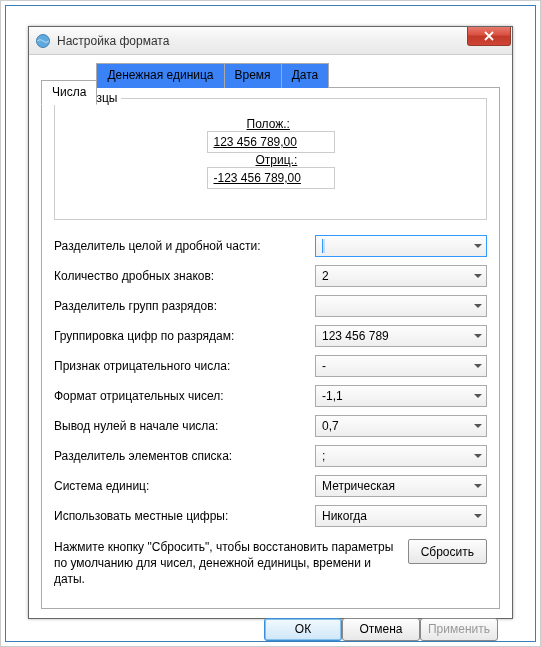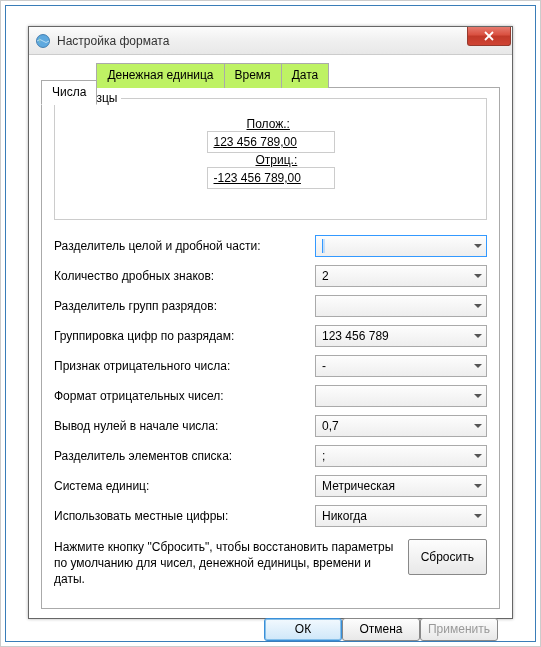--- a/index.html
+++ b/index.html
@@ -62,21 +62,21 @@
     }
     .tabs {
       display: flex;
       position: relative;
       z-index: 2;
     }
     .tab {
       padding: 4px 10px;
       border: 1px solid #aaa;
       border-bottom: none;
-      background: #bef264;
+      background: #3b82f6;
       font-size: 12px;
       cursor: pointer;
       margin-right: -1px;
     }
     .tab.active {
       background: #fff;
       position: relative;
       top: 17px;
       padding-bottom: 5px;
       border-bottom: 1px solid #fff;
@@ -186,21 +186,21 @@
       font-size: 12px;
       line-height: 1.35;
     }
     .reset-btn {
       padding: 3px 12px;
       border: 1px solid #888;
       background: linear-gradient(to bottom, #fdfdfd, #e8e8e8);
       font-size: 12px;
       cursor: pointer;
       border-radius: 2px;
-      height: 36px;
+      height: 25px;
     }
     .footer-btns {
       display: flex;
       justify-content: flex-end;
       gap: 0;
       margin-top: 8px;
       padding-right: 2px;
     }
     .footer-btn {
       min-width: 78px;
@@ -300,20 +300,21 @@
           <label>Признак отрицательного числа:</label>
           <div class="combo">
             <span class="val">-</span>
             <span class="arrow"></span>
           </div>
         </div>
 
         <div class="form-row">
           <label>Формат отрицательных чисел:</label>
           <div class="combo">
+            <span class="val">-1,1</span>
             <span class="arrow"></span>
           </div>
         </div>
 
         <div class="form-row">
           <label>Вывод нулей в начале числа:</label>
           <div class="combo">
             <span class="val">0,7</span>
             <span class="arrow"></span>
           </div>

